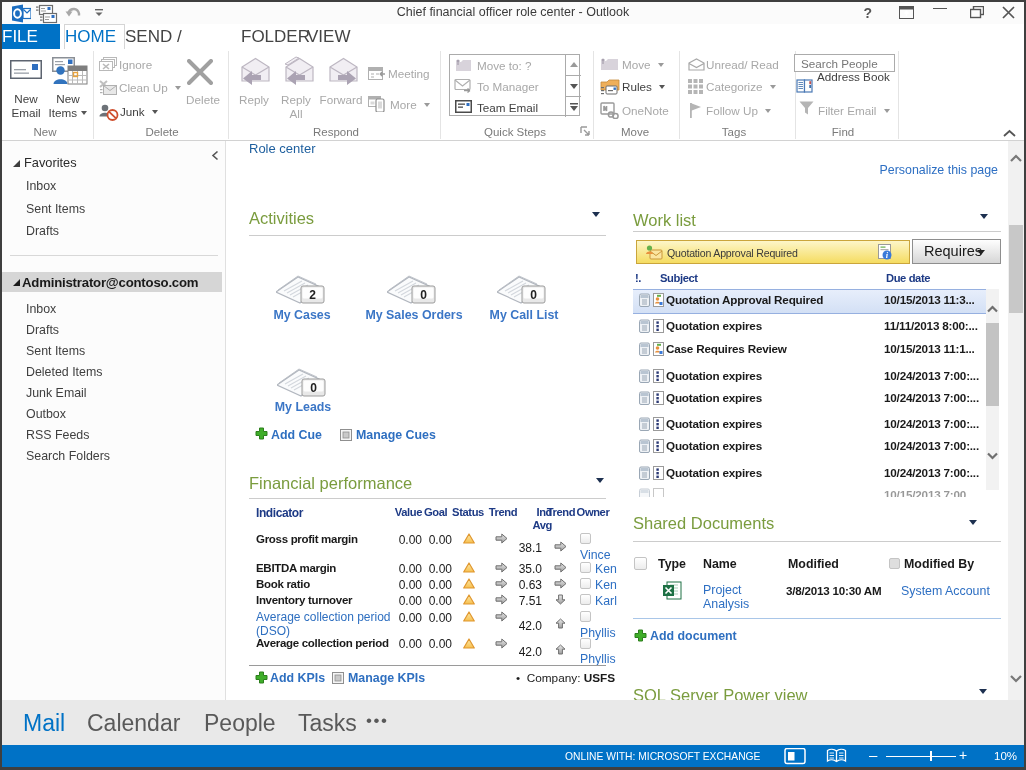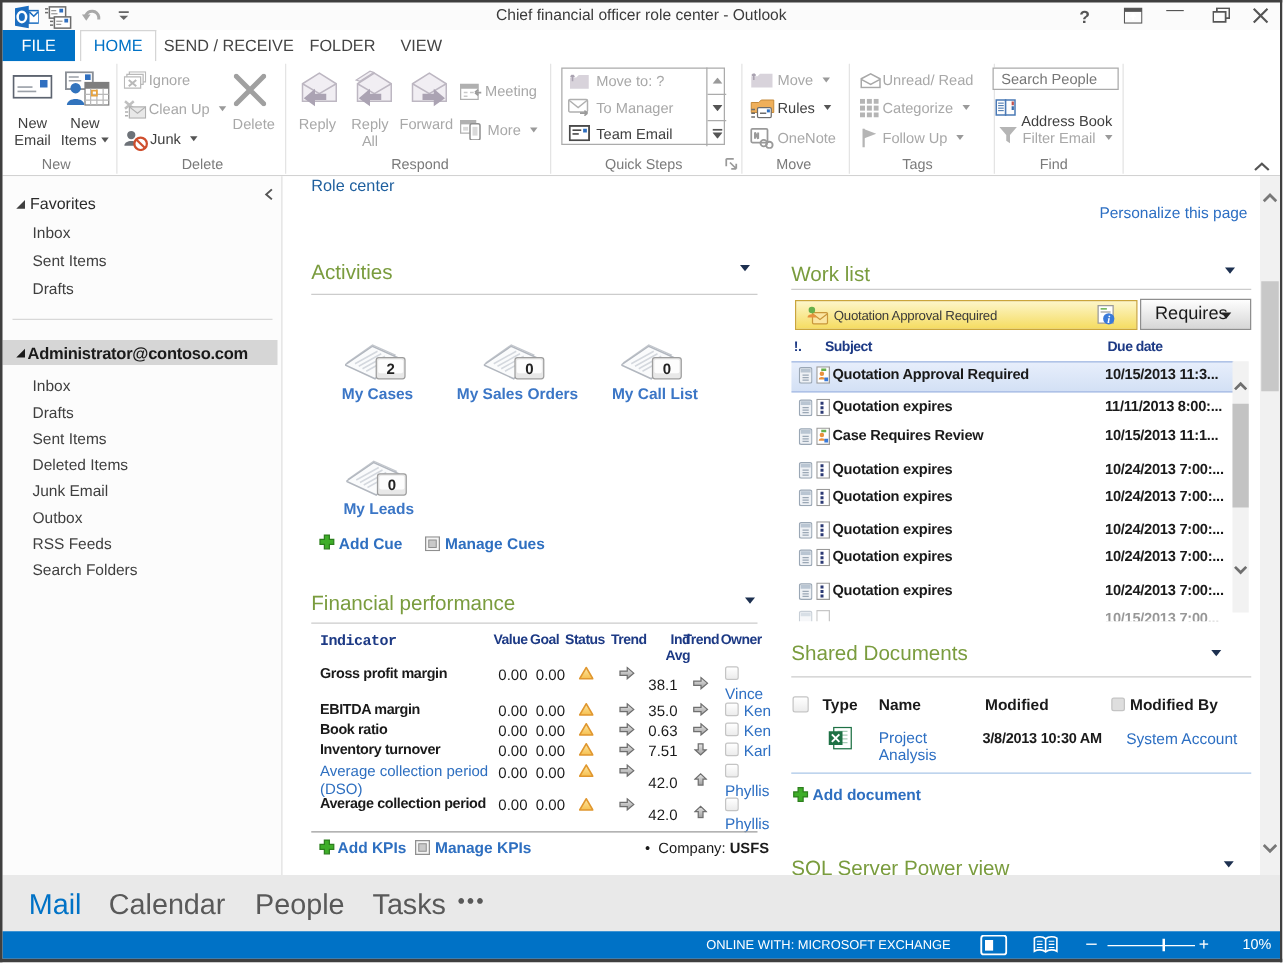--- a/index.html
+++ b/index.html
@@ -10,21 +10,21 @@
 .capk { border-top-color:#555; }
 .vsep { position:absolute; top:2px; width:1px; height:88px; background:#e4e4e4; }
 .glabel { position:absolute; top:77px; font-size:11.5px; color:#7a7a7a; text-align:center; white-space:nowrap; }
 .rtxt { font-size:11.7px; white-space:nowrap; position:absolute; color:#a8a8a8; }
 .rdark { color:#444; }
 .bigl { position:absolute; text-align:center; font-size:11.7px; color:#a8a8a8; line-height:14px; white-space:nowrap;}
 .bigl.rdark, .rtxt.rdark { color:#3f3f3f; }
 .ricon { position:absolute; }
 #titlebar { position:absolute; left:2px; top:2px; width:1022px; height:22px; background:#fbfbfb; }
 #tabrow { position:absolute; left:2px; top:24px; width:1022px; height:25px; background:#fff; }
-.tab { position:absolute; top:0; height:25px; line-height:25px; font-size:13px; color:#444; text-align:center; }
+.tab { position:absolute; top:0; height:25px; line-height:25px; font-size:17px; color:#444; text-align:left; }
 #ribbon { position:absolute; left:2px; top:49px; width:1022px; height:92px; background:#fff; border-bottom:1px solid #d2d2d2; }
 #fpane { position:absolute; left:2px; top:141px; width:223px; height:559px; background:#fcfcfc; }
 #fpane .item { position:absolute; left:24px; font-size:12.4px; color:#3f3f3f; white-space:nowrap;}
 #content { position:absolute; left:225px; top:141px; width:783px; height:559px; background:#fff; border-left:1px solid #e0e0e0; }
 .green { color:#7a9c3e; font-size:16.5px; white-space:nowrap;}
 .blink { color:#2d6fc3; }
 .scaret { position:absolute; width:0; height:0; border-left:4px solid transparent; border-right:4px solid transparent; border-top:5px solid #1d3050; }
 .hr { position:absolute; height:1px; background:#ccc; }
 #navbar { position:absolute; left:2px; top:700px; width:1022px; height:45px; background:#e9e9e9; }
 #statusbar { position:absolute; left:2px; top:745px; width:1022px; height:22px; background:#0072c6; color:#fff; }
@@ -315,21 +315,21 @@
   <div class="abs" style="left:792px; top:5px; width:101px; height:18px; border:1px solid #ababab; background:#fff;">
     <div class="rtxt" style="left:6px; top:2px; color:#767676;">Search People</div>
   </div>
   <svg class="ricon" style="left:794px; top:30px;" width="18" height="14">
     <rect x="1" y="1" width="7.5" height="12" fill="#fdfdfd" stroke="#4a79b5" stroke-width="1.2"></rect>
     <rect x="8.5" y="1" width="7.5" height="12" fill="#fdfdfd" stroke="#4a79b5" stroke-width="1.2"></rect>
     <path d="M2.5 3.5 L7 3.5 M2.5 5.5 L7 5.5 M2.5 7.5 L7 7.5 M2.5 9.5 L7 9.5" stroke="#3b6da9" stroke-width="0.8"></path>
     <rect x="13.3" y="2.2" width="1.8" height="3" fill="#c0504d"></rect>
     <rect x="13.3" y="6" width="1.8" height="3" fill="#3b6da9"></rect>
   </svg>
-  <div class="rtxt rdark" style="left:815px; top:42px;">Address Book</div>
+  <div class="rtxt rdark" style="left:815px; top:21px;">Address Book</div>
   <svg class="ricon" style="left:797px; top:52px;" width="15" height="14">
     <path d="M0.5 0.5 L14.5 0.5 L9 7 L9 13.5 L6 11.5 L6 7 Z" fill="#b5b5b5"></path>
   </svg>
   <div class="rtxt" style="left:816px; top:55px;">Filter Email <span class="cap"></span></div>
   <div class="glabel" style="left:811px; width:60px;">Find</div>
   <div class="vsep" style="left:896px;"></div>
   <svg class="ricon" style="left:1001px; top:80px;" width="13" height="9">
       <path d="M1 7 L6.5 2 L12 7" fill="none" stroke="#555" stroke-width="1.8"></path>
     </svg>
 </div>
@@ -412,21 +412,21 @@
     <svg class="abs" style="left:114px; top:288px;" width="12" height="12">
       <rect x="0.5" y="0.5" width="11" height="11" fill="#f5f5f5" stroke="#8f8f8f"></rect>
       <rect x="3" y="3" width="6" height="6" fill="#c9c9c9" stroke="#8f8f8f" stroke-width="0.8"></rect>
     </svg>
     <div class="abs" style="left:130px; top:287px; font-weight:bold; font-size:12.4px; color:#2e6fc0;">Manage Cues</div>
   </div>
   <div class="abs green" style="left:23px; top:333px;">Financial performance</div>
   <div class="scaret" style="left:370px; top:337px;"></div>
   <div class="hr" style="left:23px; top:357px; width:357px;"></div>
   <div id="fintable">
-    <div class="abs navyh" style="left:30px; top:365px; font-size:12px;font-family:Liberation Mono, monospace;">Indicator</div>
+    <div class="abs navyh" style="left:30px; top:365px; font-size:12px;">Indicator</div>
     <div class="abs navyh" style="left:158px; top:365px; width:38px; text-align:right;">Value</div>
     <div class="abs navyh" style="left:198px; top:365px; width:26px; text-align:left;">Goal</div>
     <div class="abs navyh" style="left:222px; top:365px; width:40px; text-align:center;">Status</div>
     <div class="abs navyh" style="left:257px; top:365px; width:40px; text-align:center;">Trend</div>
     <div class="abs navyh" style="left:286px; top:365px; width:40px; text-align:right; line-height:13px;">Ind<br>Avg</div>
     <div class="abs navyh" style="left:315px; top:365px; width:40px; text-align:center;">Trend</div>
     <div class="abs navyh" style="left:347px; top:365px; width:40px; text-align:center;">Owner</div>
 
     <div class="fin" style="left:30px; top:392px;">Gross profit margin</div>
     <div class="finb" style="left:160px; top:392px; width:36px; text-align:right;">0.00</div>

